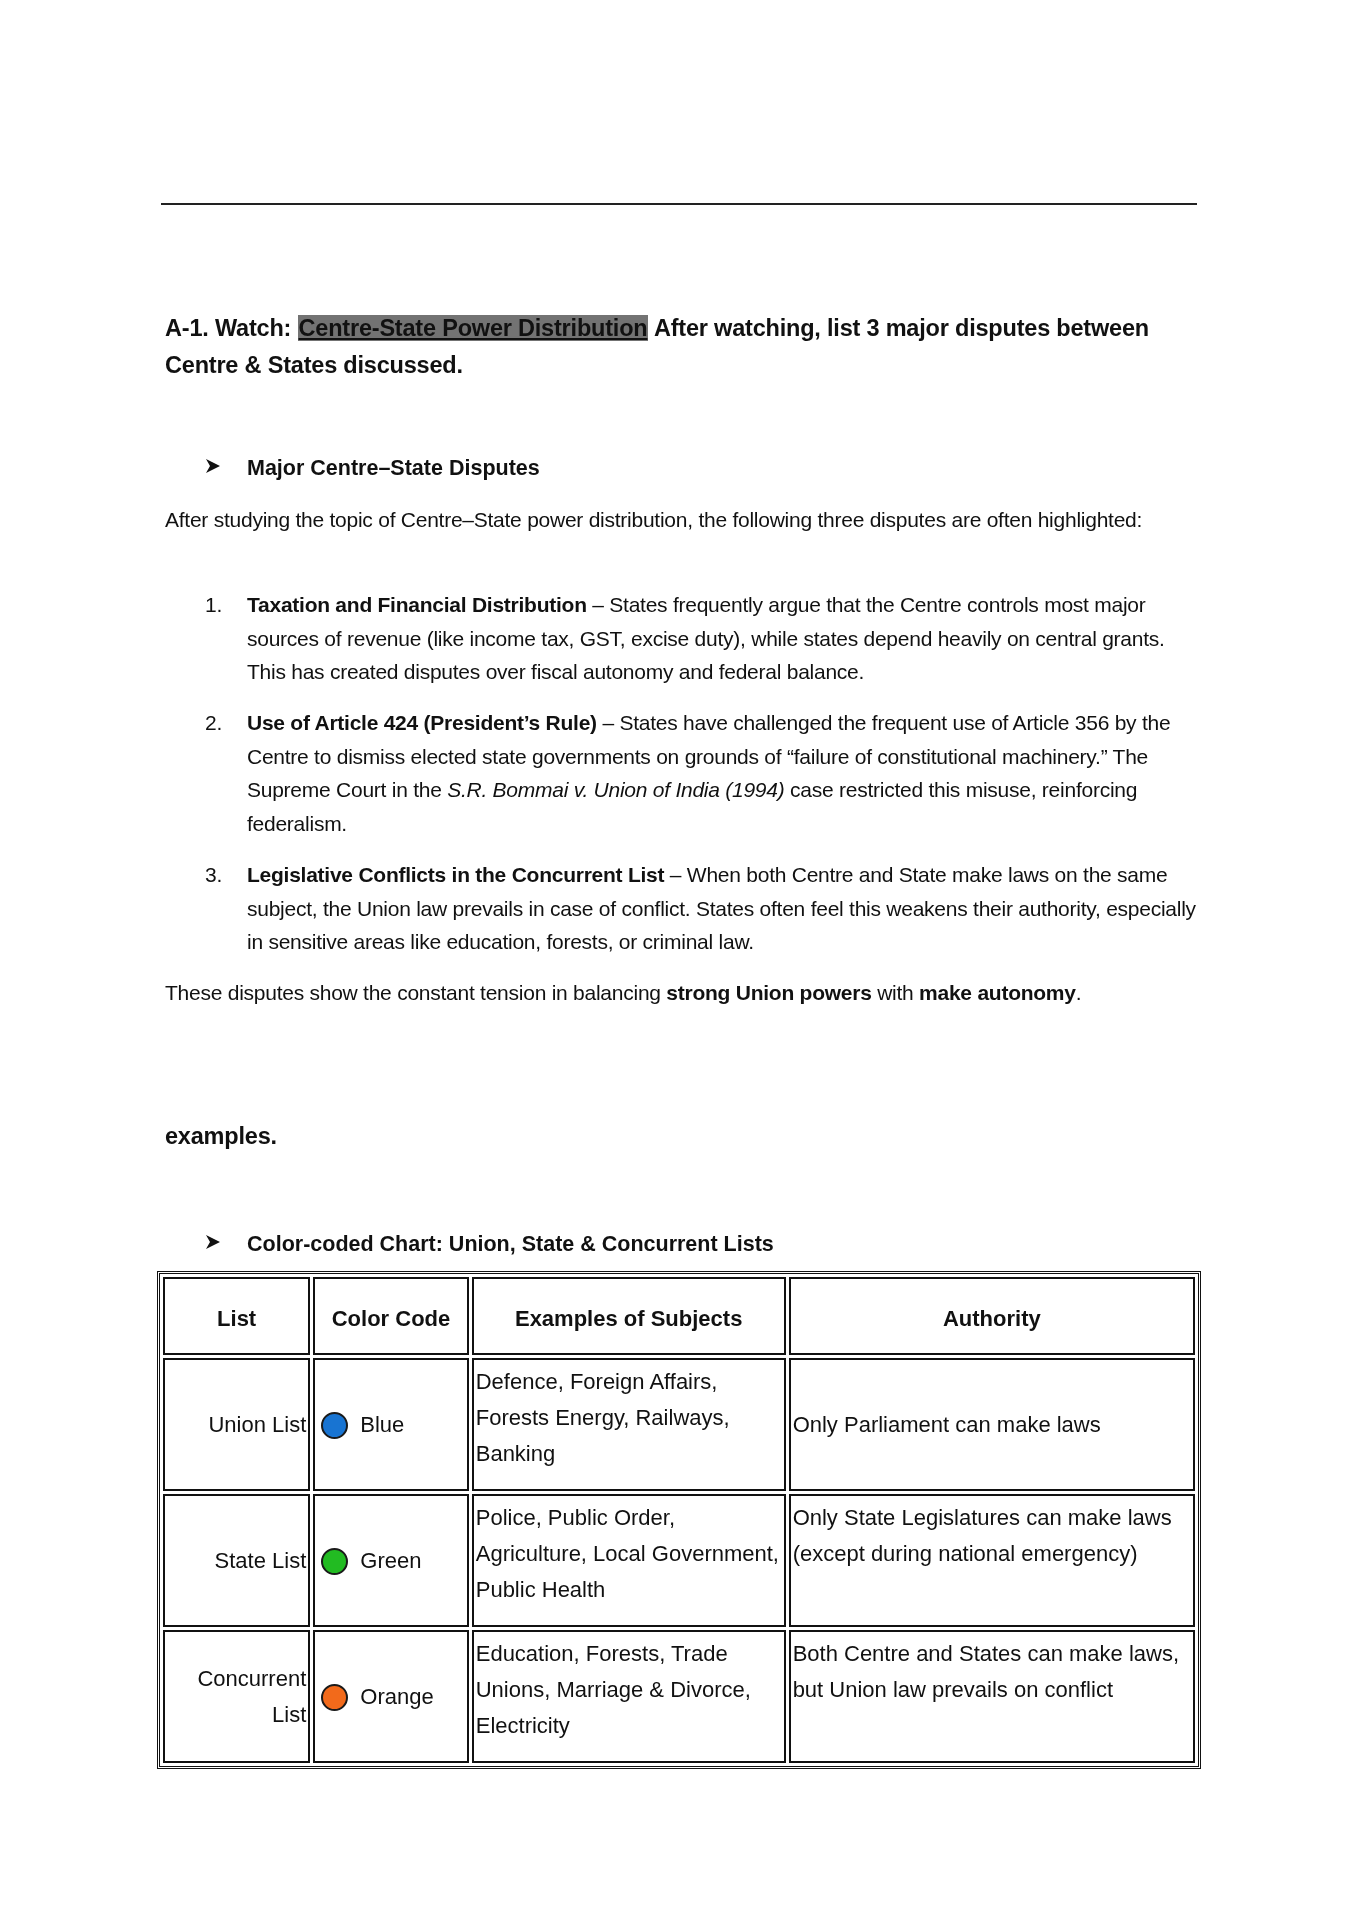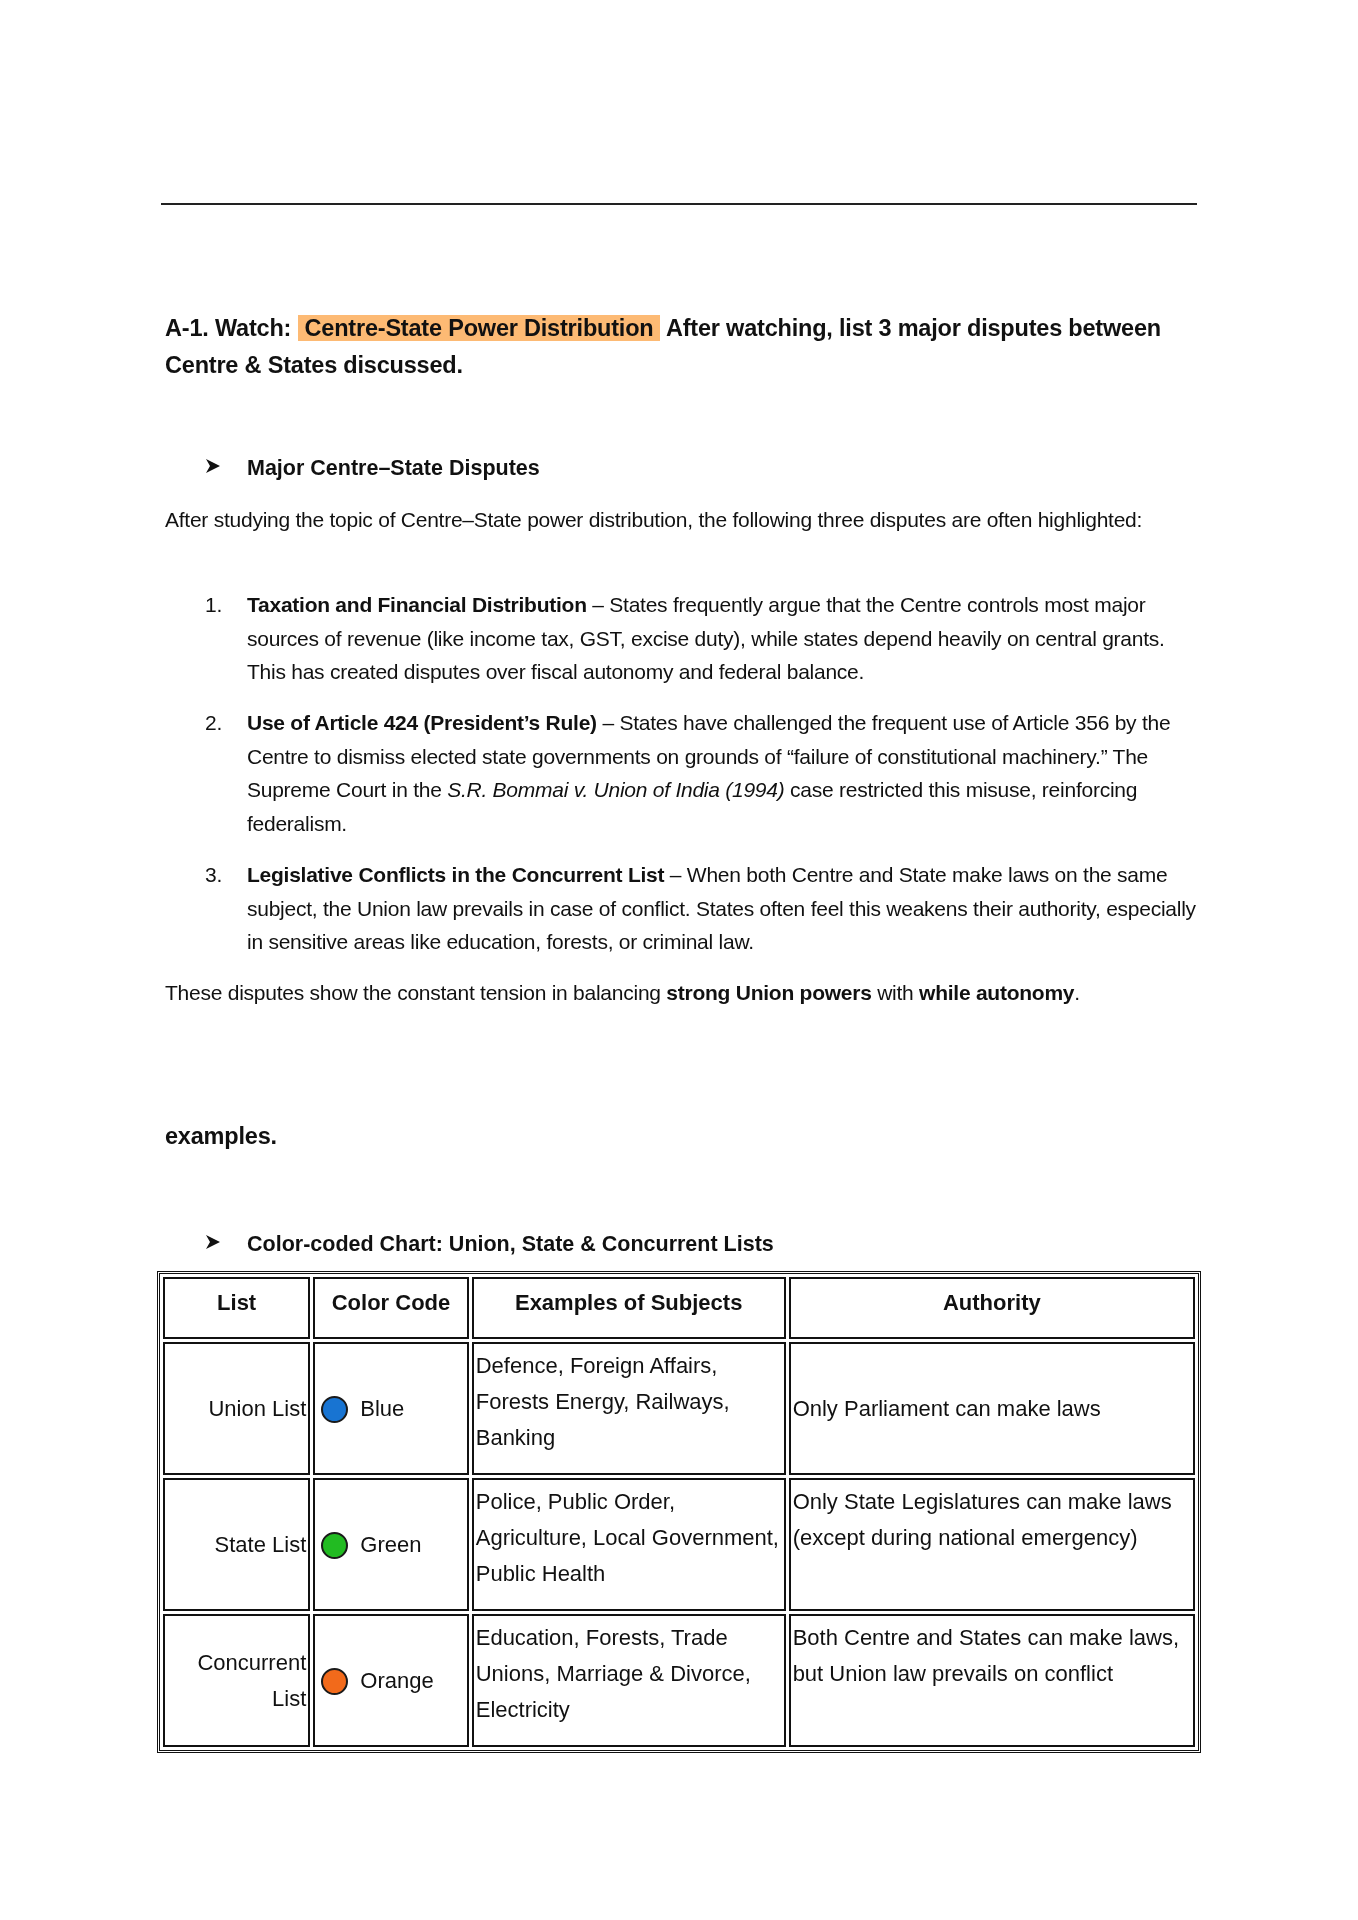--- a/index.html
+++ b/index.html
@@ -1,35 +1,35 @@
 <!DOCTYPE html>
 <html><head>
 <meta charset="utf-8">
 <style>
   html, body { margin: 0; padding: 0; background: #ffffff; }
   body { width: 1358px; height: 1920px; position: relative; overflow: hidden;
          font-family: "Liberation Sans", "DejaVu Sans", sans-serif; color: #111; }
   .abs { position: absolute; }
   .rule { left: 161px; top: 203px; width: 1036px; height: 2px; background: #222; }
   .heading { left: 165px; width: 1040px; font-size: 23.5px; font-weight: bold; line-height: 37px; letter-spacing: -0.2px; }
-  .hl { background: #fdba74; padding: 0 7px; }
+  .hl { background: #737373; padding: 0 1px; text-decoration: underline; }
   .bullet-head { left: 205px; font-size: 21.5px; font-weight: bold; line-height: 30px; display: flex; align-items: center; }
   .arrow { width: 42px; font-size: 18px; display: inline-block; }
   .para { left: 165px; width: 1040px; font-size: 21px; line-height: 33.5px; letter-spacing: -0.25px; }
   .item { left: 205px; width: 1000px; font-size: 21px; line-height: 33.5px; display: flex; letter-spacing: -0.25px; }
   .item .num { width: 42px; flex: none; }
   .item .txt { flex: 1; }
   b { font-weight: bold; }
   i { font-style: italic; }
 
   table.chart { position: absolute; left: 157px; top: 1271px; width: 1044px; height: 476px;
                 border: 3px double #111; border-collapse: separate; border-spacing: 3px;
                 font-size: 22px; table-layout: fixed; }
   table.chart td, table.chart th { border: 2px solid #111; padding: 2px 2px; vertical-align: middle; line-height: 36px; }
-  table.chart th { font-weight: bold; text-align: center; vertical-align: top; padding-top: 6px; height: 50px; }
+  table.chart th { font-weight: bold; text-align: center; vertical-align: top; padding-top: 22px; height: 50px; }
   .col1 { width: 145px; } .col2 { width: 153px; } .col3 { width: 309px; } .col4 { width: 400px; }
   .lname { font-weight: normal; text-align: right; }
   .dot { display: inline-block; width: 27px; height: 27px; border-radius: 50%; border: 2px solid #1a1a1a;
          vertical-align: middle; margin: 0 12px 0 4px; box-sizing: border-box; }
   .cc { white-space: nowrap; }
   .ex, .auth { vertical-align: top !important; padding-top: 4px !important; }
   tr.row td { height: 123px; }
 </style>
 </head>
 <body>
@@ -61,21 +61,21 @@
   <span class="num">2.</span>
   <span class="txt"><b>Use of Article 424 (President’s Rule)</b><span> – States have challenged the frequent use of Article 356 by the Centre to dismiss elected state governments on grounds of “failure of constitutional machinery.” The Supreme Court in the </span><i>S.R. Bommai v. Union of India (1994)</i><span> case restricted this misuse, reinforcing federalism.</span></span>
 </div>
 
 <div class="abs item" style="top:858px;">
   <span class="num">3.</span>
   <span class="txt"><b>Legislative Conflicts in the Concurrent List</b><span> – When both Centre and State make laws on the same subject, the Union law prevails in case of conflict. States often feel this weakens their authority, especially in sensitive areas like education, forests, or criminal law.</span></span>
 </div>
 
 <div class="abs para" style="top:976px;">
-  <span>These disputes show the constant tension in balancing </span><b>strong Union powers</b><span> with </span><b>while autonomy</b><span>.</span>
+  <span>These disputes show the constant tension in balancing </span><b>strong Union powers</b><span> with </span><b>make autonomy</b><span>.</span>
 </div>
 
 <div class="abs heading" style="top:1081px;">
   <br>
   <span>examples.</span>
 </div>
 
 <div class="abs bullet-head" style="top:1229px;">
   <span class="arrow">
     <svg width="16" height="16" viewBox="0 0 16 16">

